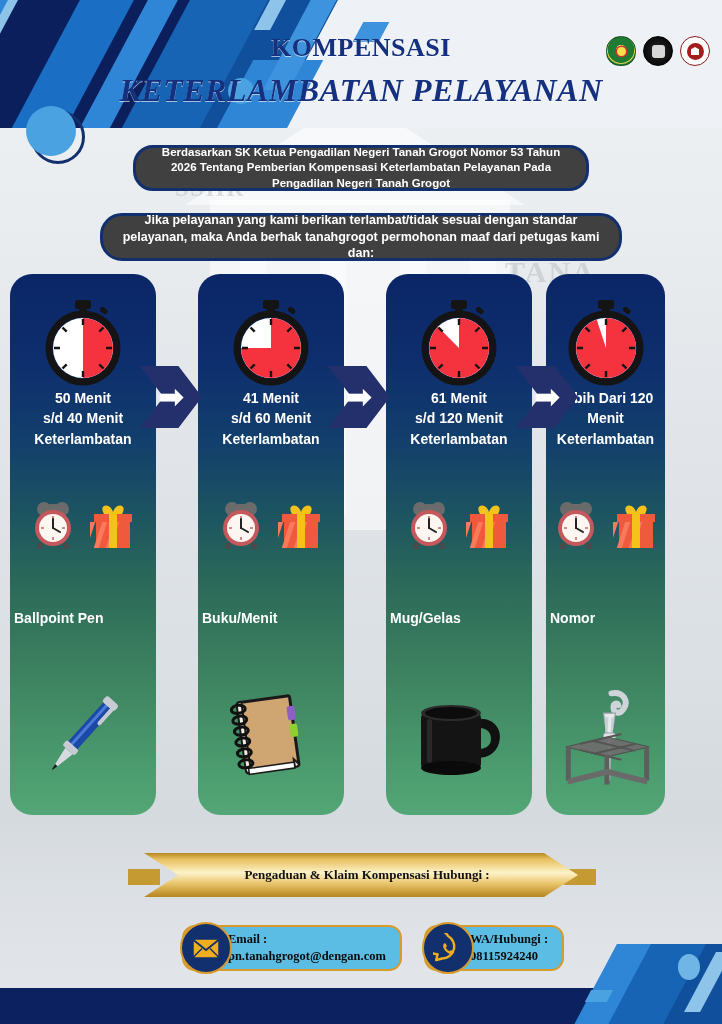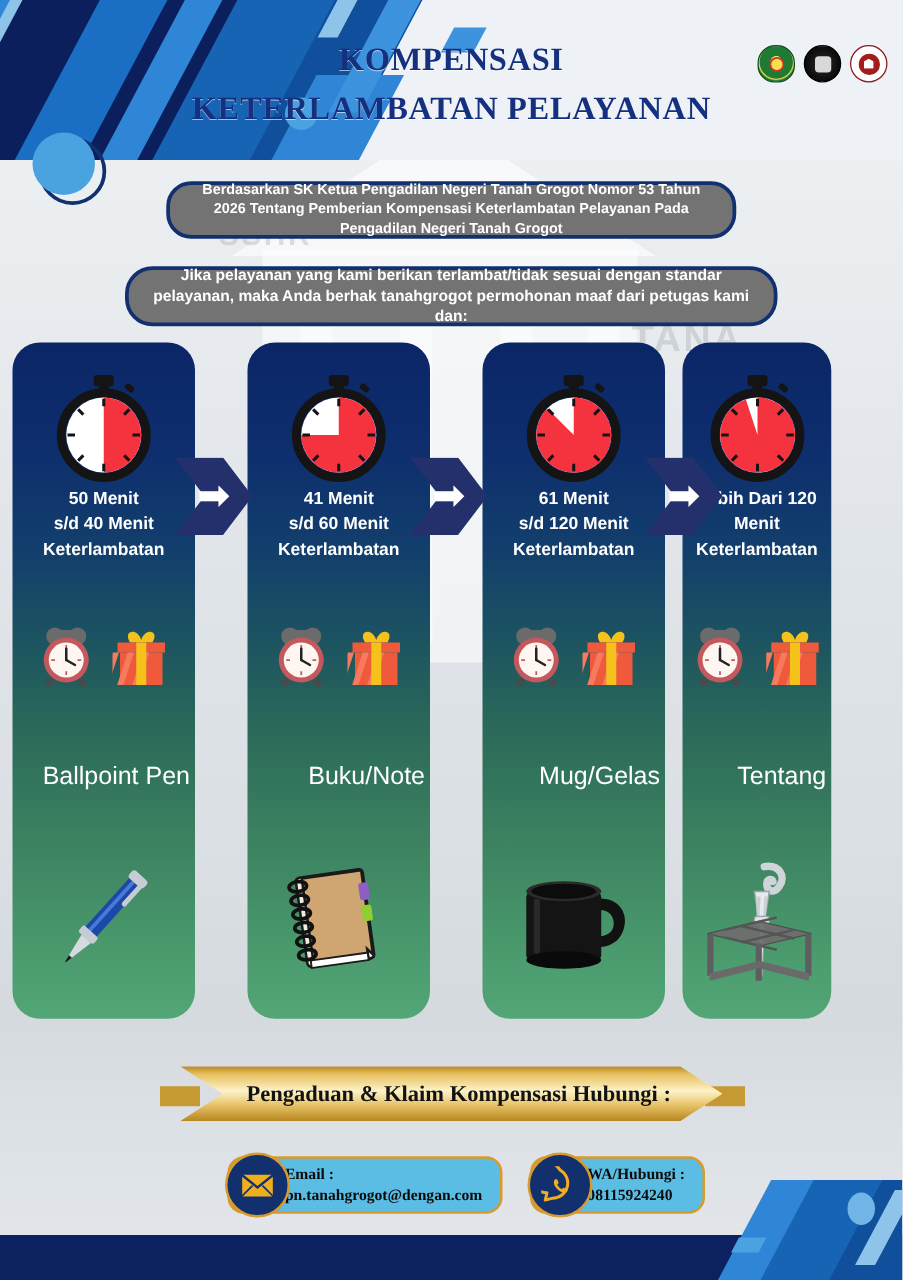--- a/index.html
+++ b/index.html
@@ -35,21 +35,21 @@
     border-right:170px solid transparent;
     border-bottom:110px solid rgba(255,255,255,0.6);
     left:185px; top:95px;
   }
   .bg-col {
     position:absolute; background:rgba(255,255,255,0.45);
     width:26px; top:215px; height:300px;
   }
   .bg-ghost-text {
     position:absolute;
-    font-family:Liberation Sans, sans-serif;
+    font-family:Liberation Serif, serif;
     font-weight:bold;
     color:rgba(150,155,160,0.30);
     letter-spacing:2px;
     white-space:nowrap;
   }
   .bg-bottom-floor {
     position:absolute; left:0; top:700px; width:722px; height:290px;
     background:linear-gradient(to bottom, rgba(222,226,230,0.0), rgba(205,210,215,0.55) 40%, rgba(225,229,233,0.9));
   }
 
@@ -84,26 +84,27 @@
     font-weight:bold;
     font-size:26px;
     letter-spacing:0.5px;
     color:#14307e;
     line-height:1.1;
     text-shadow:0 1px 0 rgba(255,255,255,0.6);
   }
   .title2 {
     font-family:"Liberation Serif", serif;
     font-weight:bold;
-    font-size:26px;
+    font-size:32px;
     letter-spacing:0.5px;
     color:#14307e;
     line-height:1.1;
     margin-top:10px;
     text-shadow:0 1px 0 rgba(255,255,255,0.6);
+    font-style:italic;
   }
 
   
   .logos {
     position:absolute; right:12px; top:36px;
     display:flex; gap:7px; align-items:center; z-index:14;
   }
   .logo { width:30px;height:30px;border-radius:50%; position:relative; }
   .logo-green {
     background:radial-gradient(circle at 50% 45%, #f3e26a 0%, #f3e26a 22%, #1f7a34 24%, #1f7a34 62%, #f0d94d 66%, #1f7a34 72%, #155c26 100%);
@@ -135,21 +136,21 @@
   .logo-red::before{
     content:""; position:absolute; left:50%;top:50%;
     width:8px;height:8px;margin:-4px 0 0 -4px;
     background:#fff; z-index:2;
     clip-path:polygon(50% 0,100% 28%,100% 100%,0 100%,0 28%);
   }
 
   
   .red-box {
     position:absolute;
-    background:#737373;
+    background:#404040;
     border:3px solid #12306e;
     border-radius:22px;
     color:#fff;
     text-align:center;
     font-weight:bold;
     line-height:1.35;
     display:flex; align-items:center; justify-content:center;
     padding:18px 14px;
     z-index:13;
   }
@@ -183,21 +184,21 @@
     color:#ffffff; font-weight:bold; font-size:14px; text-align:center;
     line-height:1.45;
     white-space:pre-line;
   }
   .icons-row {
     position:absolute; left:0; right:0; top:224px;
     display:flex; justify-content:center; gap:14px; align-items:flex-end;
   }
   .card-prize {
     position:absolute; left:4px; right:4px; top:336px;
-    color:#ffffff; font-weight:normal; font-size:20px; text-align:right;
+    color:#ffffff; font-weight:bold; font-size:14px; text-align:left;
   }
   .prize-img {
     position:absolute; left:0; right:0; top:390px; height:140px;
     display:flex; align-items:center; justify-content:center;
   }
 
   
   .arrow-wrap {
     position:absolute; top:366px; z-index:11;
     width:62px; height:62px;
@@ -218,21 +219,21 @@
     position:absolute; left:144px; top:853px; width:434px; height:44px; z-index:13;
   }
   .gold-body2 {
     position:absolute; left:0; top:0; width:434px; height:44px;
     background:linear-gradient(to bottom, #b88820 0%, #e7bf5e 14%, #fdf3c8 45%, #e8c46a 70%, #b7851e 100%);
     clip-path:polygon(0 0, 400px 0, 434px 22px, 400px 44px, 0 44px, 34px 22px);
   }
   .gold-text {
     position:absolute; inset:0; display:flex; align-items:center; justify-content:center;
     font-family:"Liberation Serif", serif;
-    font-weight:bold; font-size:18px; color:#121212;
+    font-weight:bold; font-size:13px; color:#121212;
     padding-left:12px;
   }
   .ribbon-tail {
     position:absolute; width:32px;height:16px; background:#c69a33;
   }
 
   
   .contact-row {
     position:absolute; left:12px; top:917px; width:722px; height:68px; z-index:13;
     display:flex; justify-content:center; gap:22px;
@@ -448,21 +449,21 @@
           <rect x="4" y="16" width="38" height="8" fill="#ef5a3c"></rect>
           <rect x="6" y="24" width="34" height="26" fill="#ef5a3c"></rect>
           <g fill="#f87a5d">
             <rect x="8" y="24" width="5" height="26" transform="skewX(-18)"></rect>
             <rect x="20" y="24" width="5" height="26" transform="skewX(-18)"></rect>
             <rect x="32" y="24" width="5" height="26" transform="skewX(-18)"></rect>
           </g>
           <rect x="19" y="16" width="8" height="34" fill="#f5c21b"></rect>
         </svg>
       </div>
-      <div class="card-prize">Buku/Note</div>
+      <div class="card-prize">Buku/Menit</div>
       <div class="prize-img">
         <svg width="110" height="110" viewBox="0 0 110 110">
           <g transform="rotate(-8 55 55)">
             <rect x="24" y="18" width="56" height="74" rx="4" fill="#1a1a1a"></rect>
             <rect x="26" y="20" width="52" height="70" rx="3" fill="#f2ece0"></rect>
             <path d="M30 20 L78 20 L78 88 L74 83 L74 90 L30 90 Z" fill="#cfa571"></path>
             <path d="M30 20 L78 20 L78 88 L74 83 L74 90 L30 90 Z" fill="none" stroke="#1a1a1a" stroke-width="2"></path>
             <rect x="74" y="30" width="8" height="14" rx="2" fill="#8d5ec4"></rect>
             <rect x="74" y="48" width="8" height="13" rx="2" fill="#8fcf2f"></rect>
             <rect x="28" y="86" width="46" height="6" fill="#ffffff" stroke="#1a1a1a" stroke-width="1.5"></rect>
@@ -593,21 +594,21 @@
           <rect x="4" y="16" width="38" height="8" fill="#ef5a3c"></rect>
           <rect x="6" y="24" width="34" height="26" fill="#ef5a3c"></rect>
           <g fill="#f87a5d">
             <rect x="8" y="24" width="5" height="26" transform="skewX(-18)"></rect>
             <rect x="20" y="24" width="5" height="26" transform="skewX(-18)"></rect>
             <rect x="32" y="24" width="5" height="26" transform="skewX(-18)"></rect>
           </g>
           <rect x="19" y="16" width="8" height="34" fill="#f5c21b"></rect>
         </svg>
       </div>
-      <div class="card-prize">Tentang</div>
+      <div class="card-prize">Nomor</div>
       <div class="prize-img">
         <svg width="120" height="118" viewBox="0 0 120 118">
           <path d="M66 18 C78 16, 84 26, 78 34 C74 40, 68 38, 68 32 C68 28, 72 27, 73 30" fill="none" stroke="#cfd4d8" stroke-width="6" stroke-linecap="round"></path>
           <path d="M58 38 L70 38 L66 62 L62 62 Z" fill="#e7eaed" stroke="#9aa1a8" stroke-width="1.2"></path>
           <path d="M59 42 L63 42 L62 60 L60 60 Z" fill="#c9cfd4"></path>
           <path d="M66 42 L69 42 L67 60 L65 60 Z" fill="#c9cfd4"></path>
           <rect x="58" y="58" width="12" height="7" rx="2" fill="#dfe3e6" stroke="#9aa1a8" stroke-width="1"></rect>
           <path d="M62 64 L66 64 L64.4 106 L63.6 106 Z" fill="#e3e7ea" stroke="#9aa1a8" stroke-width="0.8"></path>
           <g fill="#6e6e6e" stroke="#4d4d4d" stroke-width="1">
             <path d="M20 72 L62 62 L104 72 L62 82 Z" opacity="0.95"></path>

